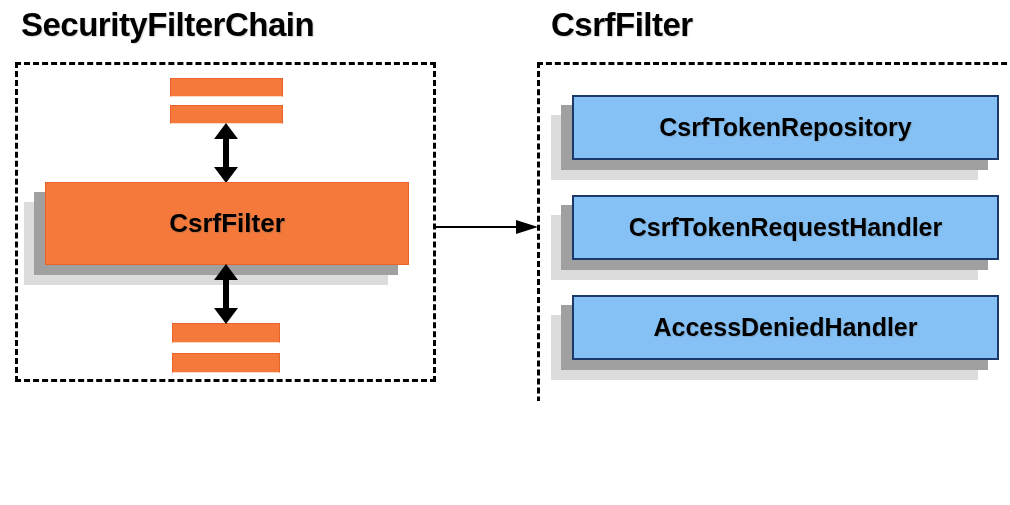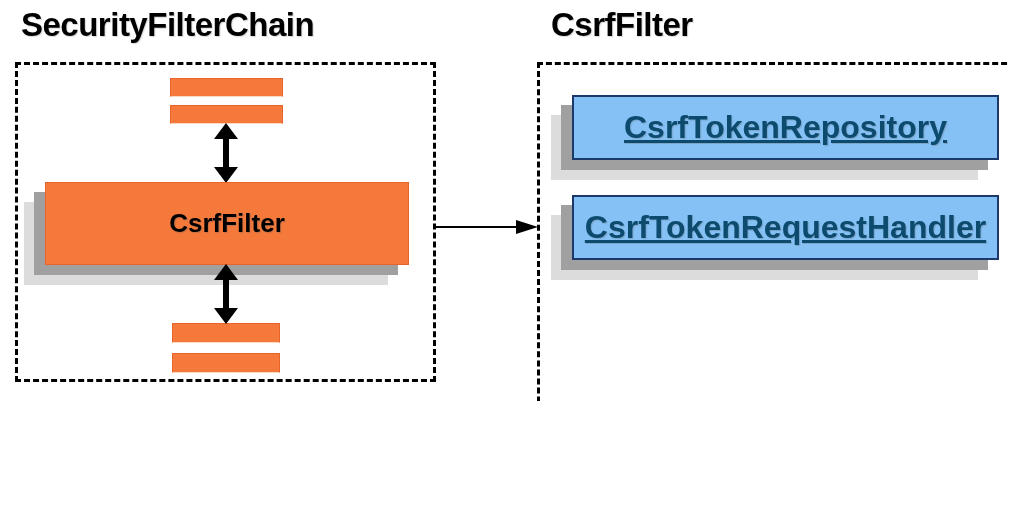--- a/index.html
+++ b/index.html
@@ -75,25 +75,24 @@
                 -21px 20px 0 0 var(--shadow-light, #dcdcdc);
     display: flex;
     align-items: center;
     justify-content: center;
   }
   .comp-1 { top: 95px; }
   .comp-2 { top: 195px; }
   .comp-3 { top: 295px; }
   .comp-4 { top: 393px; }
   .component-box .label {
-    font-size: 32px;
+    font-size: 25px;
     font-weight: bold;
-    color: #0c4a6e;
+    color: #000000;
     text-shadow: 1px 1px 1px rgba(100,100,100,0.3);
-    text-decoration: underline;
   }
 
   .v-arrow { position: absolute; width: 28px; height: 60px; }
   .v-arrow.top    { left: 200px; top: 123px; }
   .v-arrow.bottom { left: 200px; top: 264px; }
   .h-arrow { position: absolute; left: 423px; top: 218px; width: 104px; height: 18px; }
   .v-arrow svg, .h-arrow svg { display: block; width: 100%; height: 100%; }
 </style>
 </head>
 <body>
@@ -134,14 +133,17 @@
   </div>
 
   <div class="dashed-panel right"></div>
 
   <div class="component-box comp-1">
     <span class="label">CsrfTokenRepository</span>
   </div>
   <div class="component-box comp-2">
     <span class="label">CsrfTokenRequestHandler</span>
   </div>
+  <div class="component-box comp-3">
+    <span class="label">AccessDeniedHandler</span>
+  </div>
 
 </div>
 
 </body></html>

